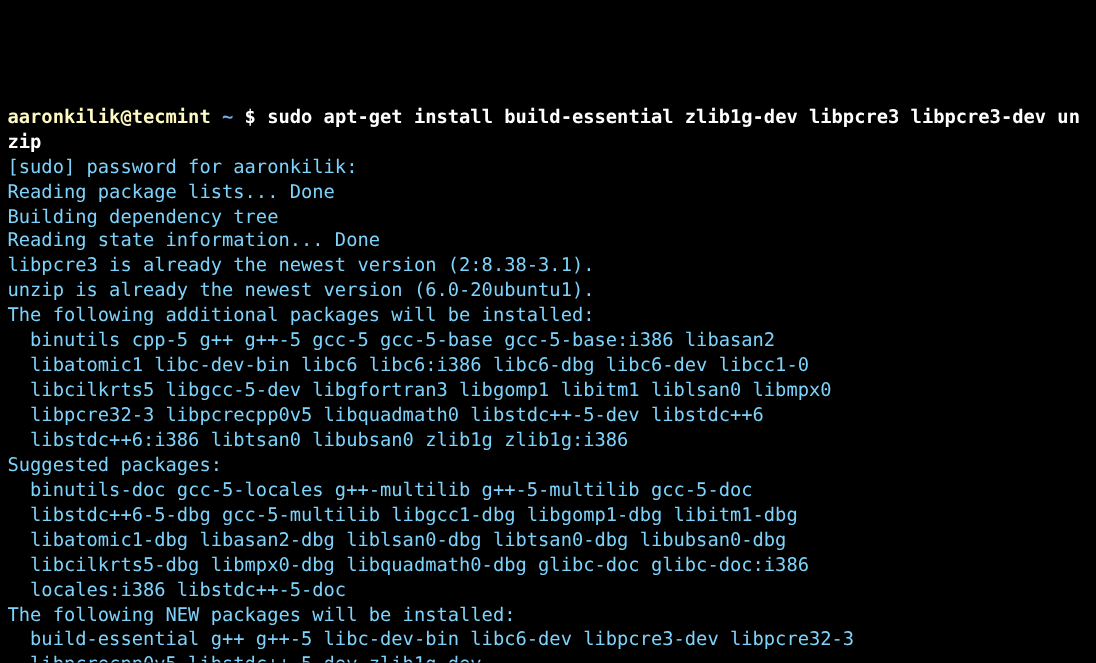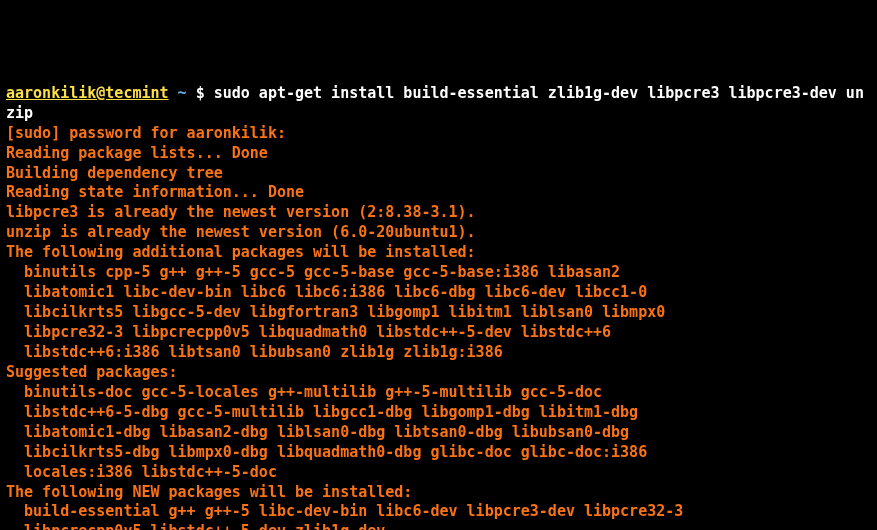--- a/index.html
+++ b/index.html
@@ -13,25 +13,25 @@
       font-size: 15px;
       line-height: 1.33;
       color: #fff;
       padding: 4px 6px;
       width: 877px;
       height: 530px;
       overflow: hidden;
       white-space: pre-wrap;
       word-break: break-all;
     }
-    .prompt-user { color: #fde047; font-weight: bold; text-decoration: underline; }
+    .prompt-user { color: #fef9c3; font-weight: bold; }
     .prompt-tilde { color: #6caff0; font-weight: bold; }
     .prompt-dollar { color: #fff; font-weight: bold; }
     .cmd { color: #fff; font-weight: bold; }
-    .output { color: #f97316; font-weight: bold; }
+    .output { color: #7dd3fc; }
     .line { display: block; }
   </style>
 </head>
 <body>
 
 
 
 <span class="line"><span class="prompt-user">aaronkilik@tecmint</span> <span class="prompt-tilde">~</span> <span class="prompt-dollar">$</span> <span class="cmd">sudo apt-get install build-essential zlib1g-dev libpcre3 libpcre3-dev unzip</span></span><span class="output line">[sudo] password for aaronkilik: </span><span class="output line">Reading package lists... Done</span><span class="output line">Building dependency tree       </span><span class="output line">Reading state information... Done</span><span class="output line">libpcre3 is already the newest version (2:8.38-3.1).</span><span class="output line">unzip is already the newest version (6.0-20ubuntu1).</span><span class="output line">The following additional packages will be installed:</span><span class="output line">  binutils cpp-5 g++ g++-5 gcc-5 gcc-5-base gcc-5-base:i386 libasan2</span><span class="output line">  libatomic1 libc-dev-bin libc6 libc6:i386 libc6-dbg libc6-dev libcc1-0</span><span class="output line">  libcilkrts5 libgcc-5-dev libgfortran3 libgomp1 libitm1 liblsan0 libmpx0</span><span class="output line">  libpcre32-3 libpcrecpp0v5 libquadmath0 libstdc++-5-dev libstdc++6</span><span class="output line">  libstdc++6:i386 libtsan0 libubsan0 zlib1g zlib1g:i386</span><span class="output line">Suggested packages:</span><span class="output line">  binutils-doc gcc-5-locales g++-multilib g++-5-multilib gcc-5-doc</span><span class="output line">  libstdc++6-5-dbg gcc-5-multilib libgcc1-dbg libgomp1-dbg libitm1-dbg</span><span class="output line">  libatomic1-dbg libasan2-dbg liblsan0-dbg libtsan0-dbg libubsan0-dbg</span><span class="output line">  libcilkrts5-dbg libmpx0-dbg libquadmath0-dbg glibc-doc glibc-doc:i386</span><span class="output line">  locales:i386 libstdc++-5-doc</span><span class="output line">The following NEW packages will be installed:</span><span class="output line">  build-essential g++ g++-5 libc-dev-bin libc6-dev libpcre3-dev libpcre32-3</span><span class="output line">  libpcrecpp0v5 libstdc++-5-dev zlib1g-dev</span>
 
 

